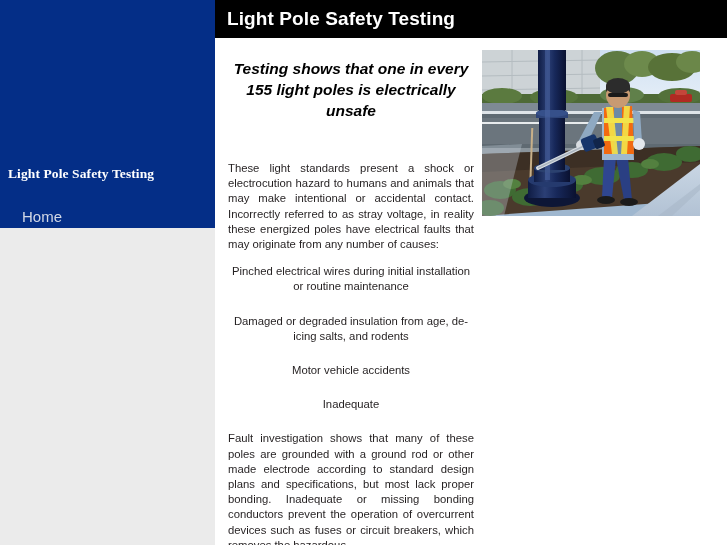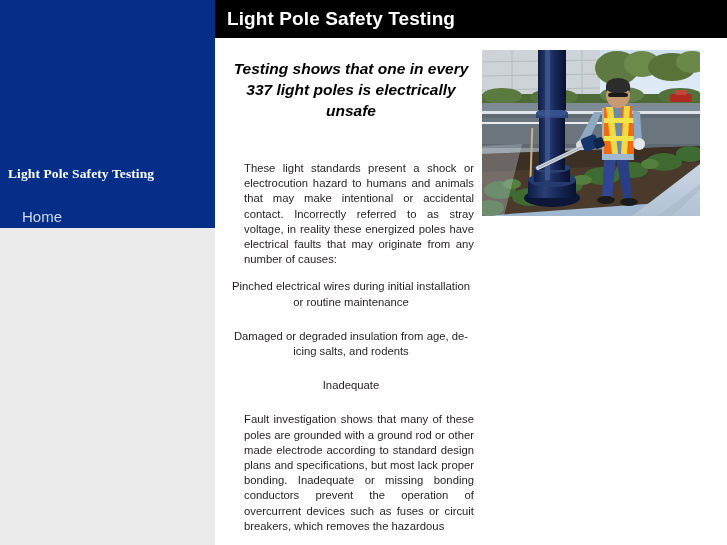--- a/index.html
+++ b/index.html
@@ -123,21 +123,21 @@
     position: absolute;
     left: 13px;
     top: 123px;
     width: 246px;
     font-size: 11.3px;
     color: #231f20;
     line-height: 15.2px;
     font-family: "Liberation Sans", sans-serif;
   }
   .para {
-    margin: 0 0 10px 16px;
+    margin: 0 0 10px 0;
     text-align: justify;
   }
   .cause {
     margin: 0 0 19px 0;
     text-align: center;
   }
   .cause.first { margin-top: 12px; }
   .gap-before { margin-top: 14px; }
   b { font-weight: normal; }
 </style>
@@ -153,21 +153,21 @@
     <a class="nav-item" href="#">Home</a>
   </nav>
 </div>
 
 <div class="header">
   <div class="header-title">Light Pole Safety Testing</div>
 </div>
 
 <div class="content">
 
-  <div class="tagline">Testing shows that one in every 337 light poles is electrically unsafe</div>
+  <div class="tagline">Testing shows that one in every 155 light poles is electrically unsafe</div>
 
   <div class="photo">
     <svg width="218" height="166" viewBox="0 0 218 166" xmlns="http://www.w3.org/2000/svg">
       <defs>
         <linearGradient id="skyG" x1="0" y1="0" x2="0" y2="1">
           <stop offset="0" stop-color="#cfe0f2"></stop>
           <stop offset="1" stop-color="#e8f0f8"></stop>
         </linearGradient>
         <linearGradient id="poleG" x1="0" y1="0" x2="1" y2="0">
           <stop offset="0" stop-color="#0f1c44"></stop>
@@ -292,18 +292,19 @@
       <rect x="100" y="86" width="16" height="14" rx="3" fill="#17356b" transform="rotate(-22 108 93)"></rect>
       <rect x="112" y="88" width="10" height="10" rx="2" fill="#11254a" transform="rotate(-22 117 93)"></rect>
     </svg>
   </div>
 
   <div class="body-col">
     <p class="para">These light standards present a shock or electrocution hazard to humans and animals that may make intentional or accidental contact. Incorrectly referred to as stray voltage, in reality these energized poles have electrical faults that may originate from any number of causes:</p>
 
     <p class="cause first">Pinched electrical wires during initial installation or routine maintenance</p>
     <p class="cause">Damaged or degraded insulation from age, de-icing salts, and rodents</p>
+    <p class="cause">Motor vehicle accidents</p>
     <p class="cause">Inadequate</p>
 
     <p class="para gap-before"><span>Fault investigation shows that many of these poles are </span><b>grounded</b><span> with a ground rod or other made electrode according to standard design plans and specifications, but most lack proper </span><b>bonding</b><span>. Inadequate or missing bonding conductors prevent the operation of overcurrent devices such as fuses or circuit breakers, which removes the hazardous</span></p>
   </div>
 
 </div>
 
 </body></html>

